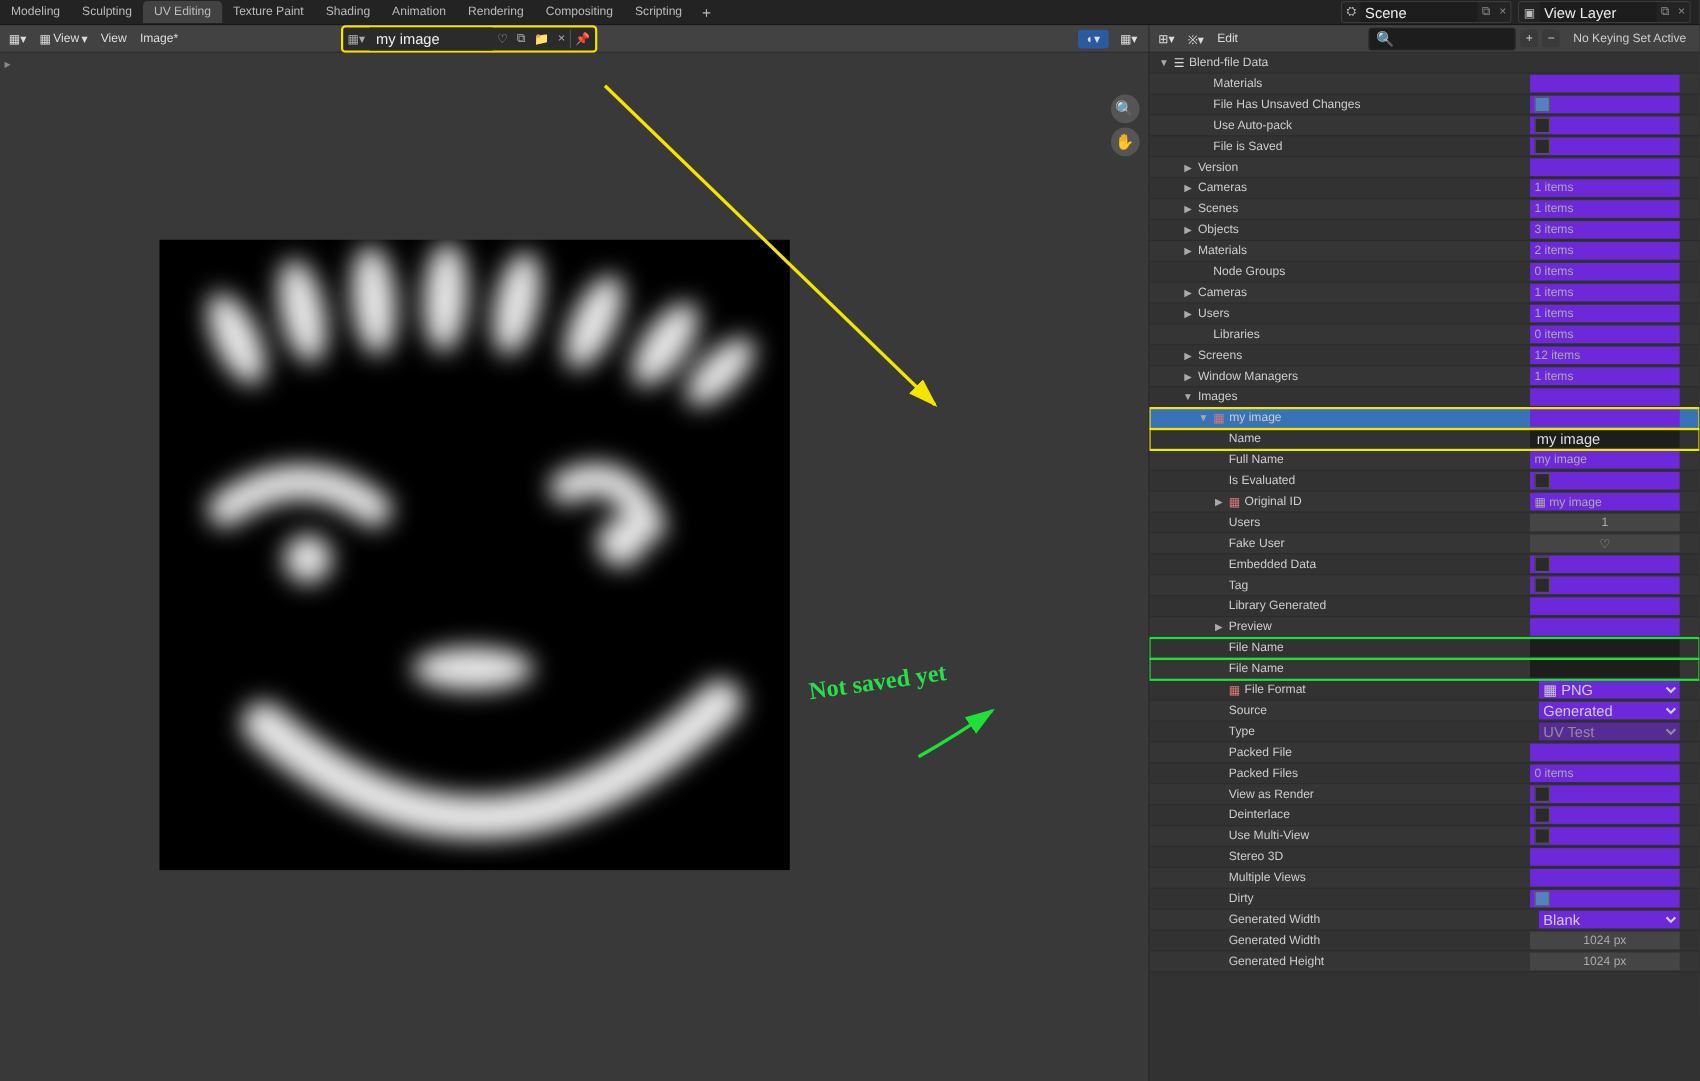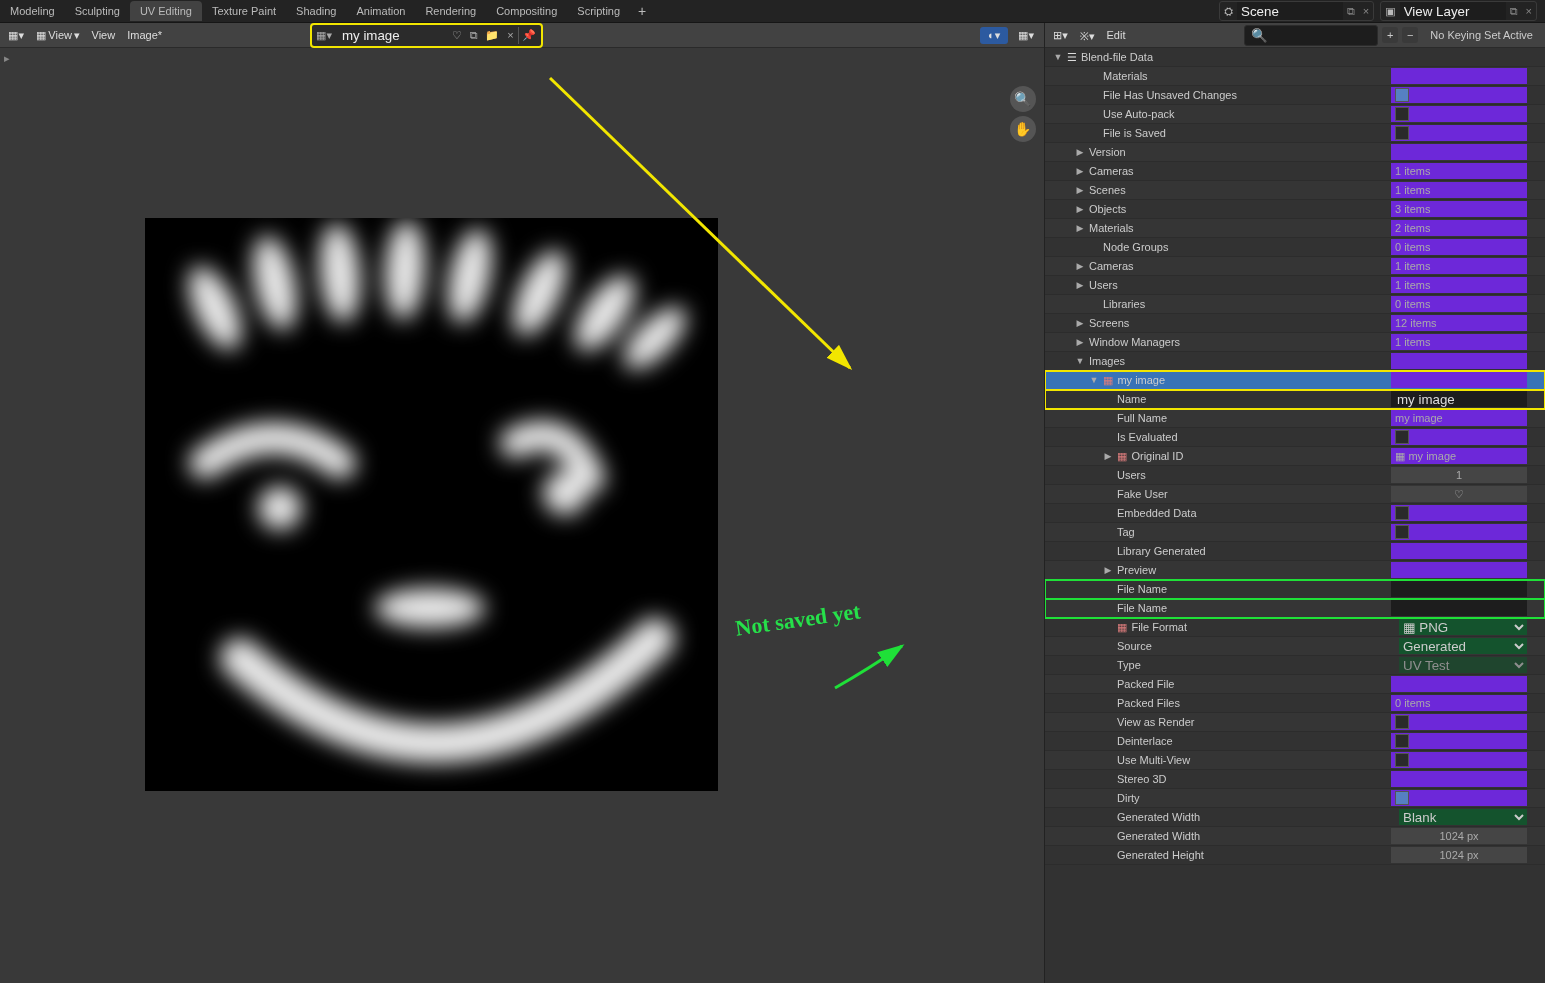--- a/index.html
+++ b/index.html
@@ -41,21 +41,21 @@
 .tree-value.dark{background:#1d1d1d;color:#ddd}
 .tree-value.light{background:#454545}
 .tree-value.center{justify-content:center}
 .tree-value input{width:100%;background:transparent;border:none;color:#ddd}
 .checkbox{width:12px;height:12px;background:#2a2a2a;border:1px solid #555;display:inline-block}
 .checkbox.on{background:#5680c2}
 .disclosure{width:10px;color:#aaa;font-size:9px;display:inline-block;text-align:center;cursor:pointer}
 .indent{display:inline-block}
 .row-hl-yellow{outline:2px solid #f2e600;outline-offset:-1px}
 .row-hl-green{outline:2px solid #1fe038;outline-offset:-1px}
-select.tree-dd{background:#14532d;border:none;color:#ccc;width:128px;height:16px;margin-right:14px}
+select.tree-dd{background:#6d28d9;border:none;color:#ccc;width:128px;height:16px;margin-right:14px}
 .tree{position:relative}
 </style>
 </head>
 <body>
 
 <div class="app">
   <div class="topbar">
     <div id="tabs-holder" style="display: flex;">
         <span class="tab">Modeling</span>
         <span class="tab">Sculpting</span>
@@ -516,20 +516,28 @@
               <span class="indent" style="width: 54px;"></span>
               <span class="disclosure">&nbsp;</span>
               <span>Stereo 3D</span>
             </div>
             <div class="tree-value"></div>
           </div>
           <div class="tree-row">
             <div class="tree-label">
               <span class="indent" style="width: 54px;"></span>
               <span class="disclosure">&nbsp;</span>
+              <span>Multiple Views</span>
+            </div>
+            <div class="tree-value"></div>
+          </div>
+          <div class="tree-row">
+            <div class="tree-label">
+              <span class="indent" style="width: 54px;"></span>
+              <span class="disclosure">&nbsp;</span>
               <span>Dirty</span>
             </div>
             <div class="tree-value">
               <span class="checkbox on"></span>
             </div>
           </div>
           <div class="tree-row">
             <div class="tree-label">
               <span class="indent" style="width: 54px;"></span>
               <span class="disclosure">&nbsp;</span>

